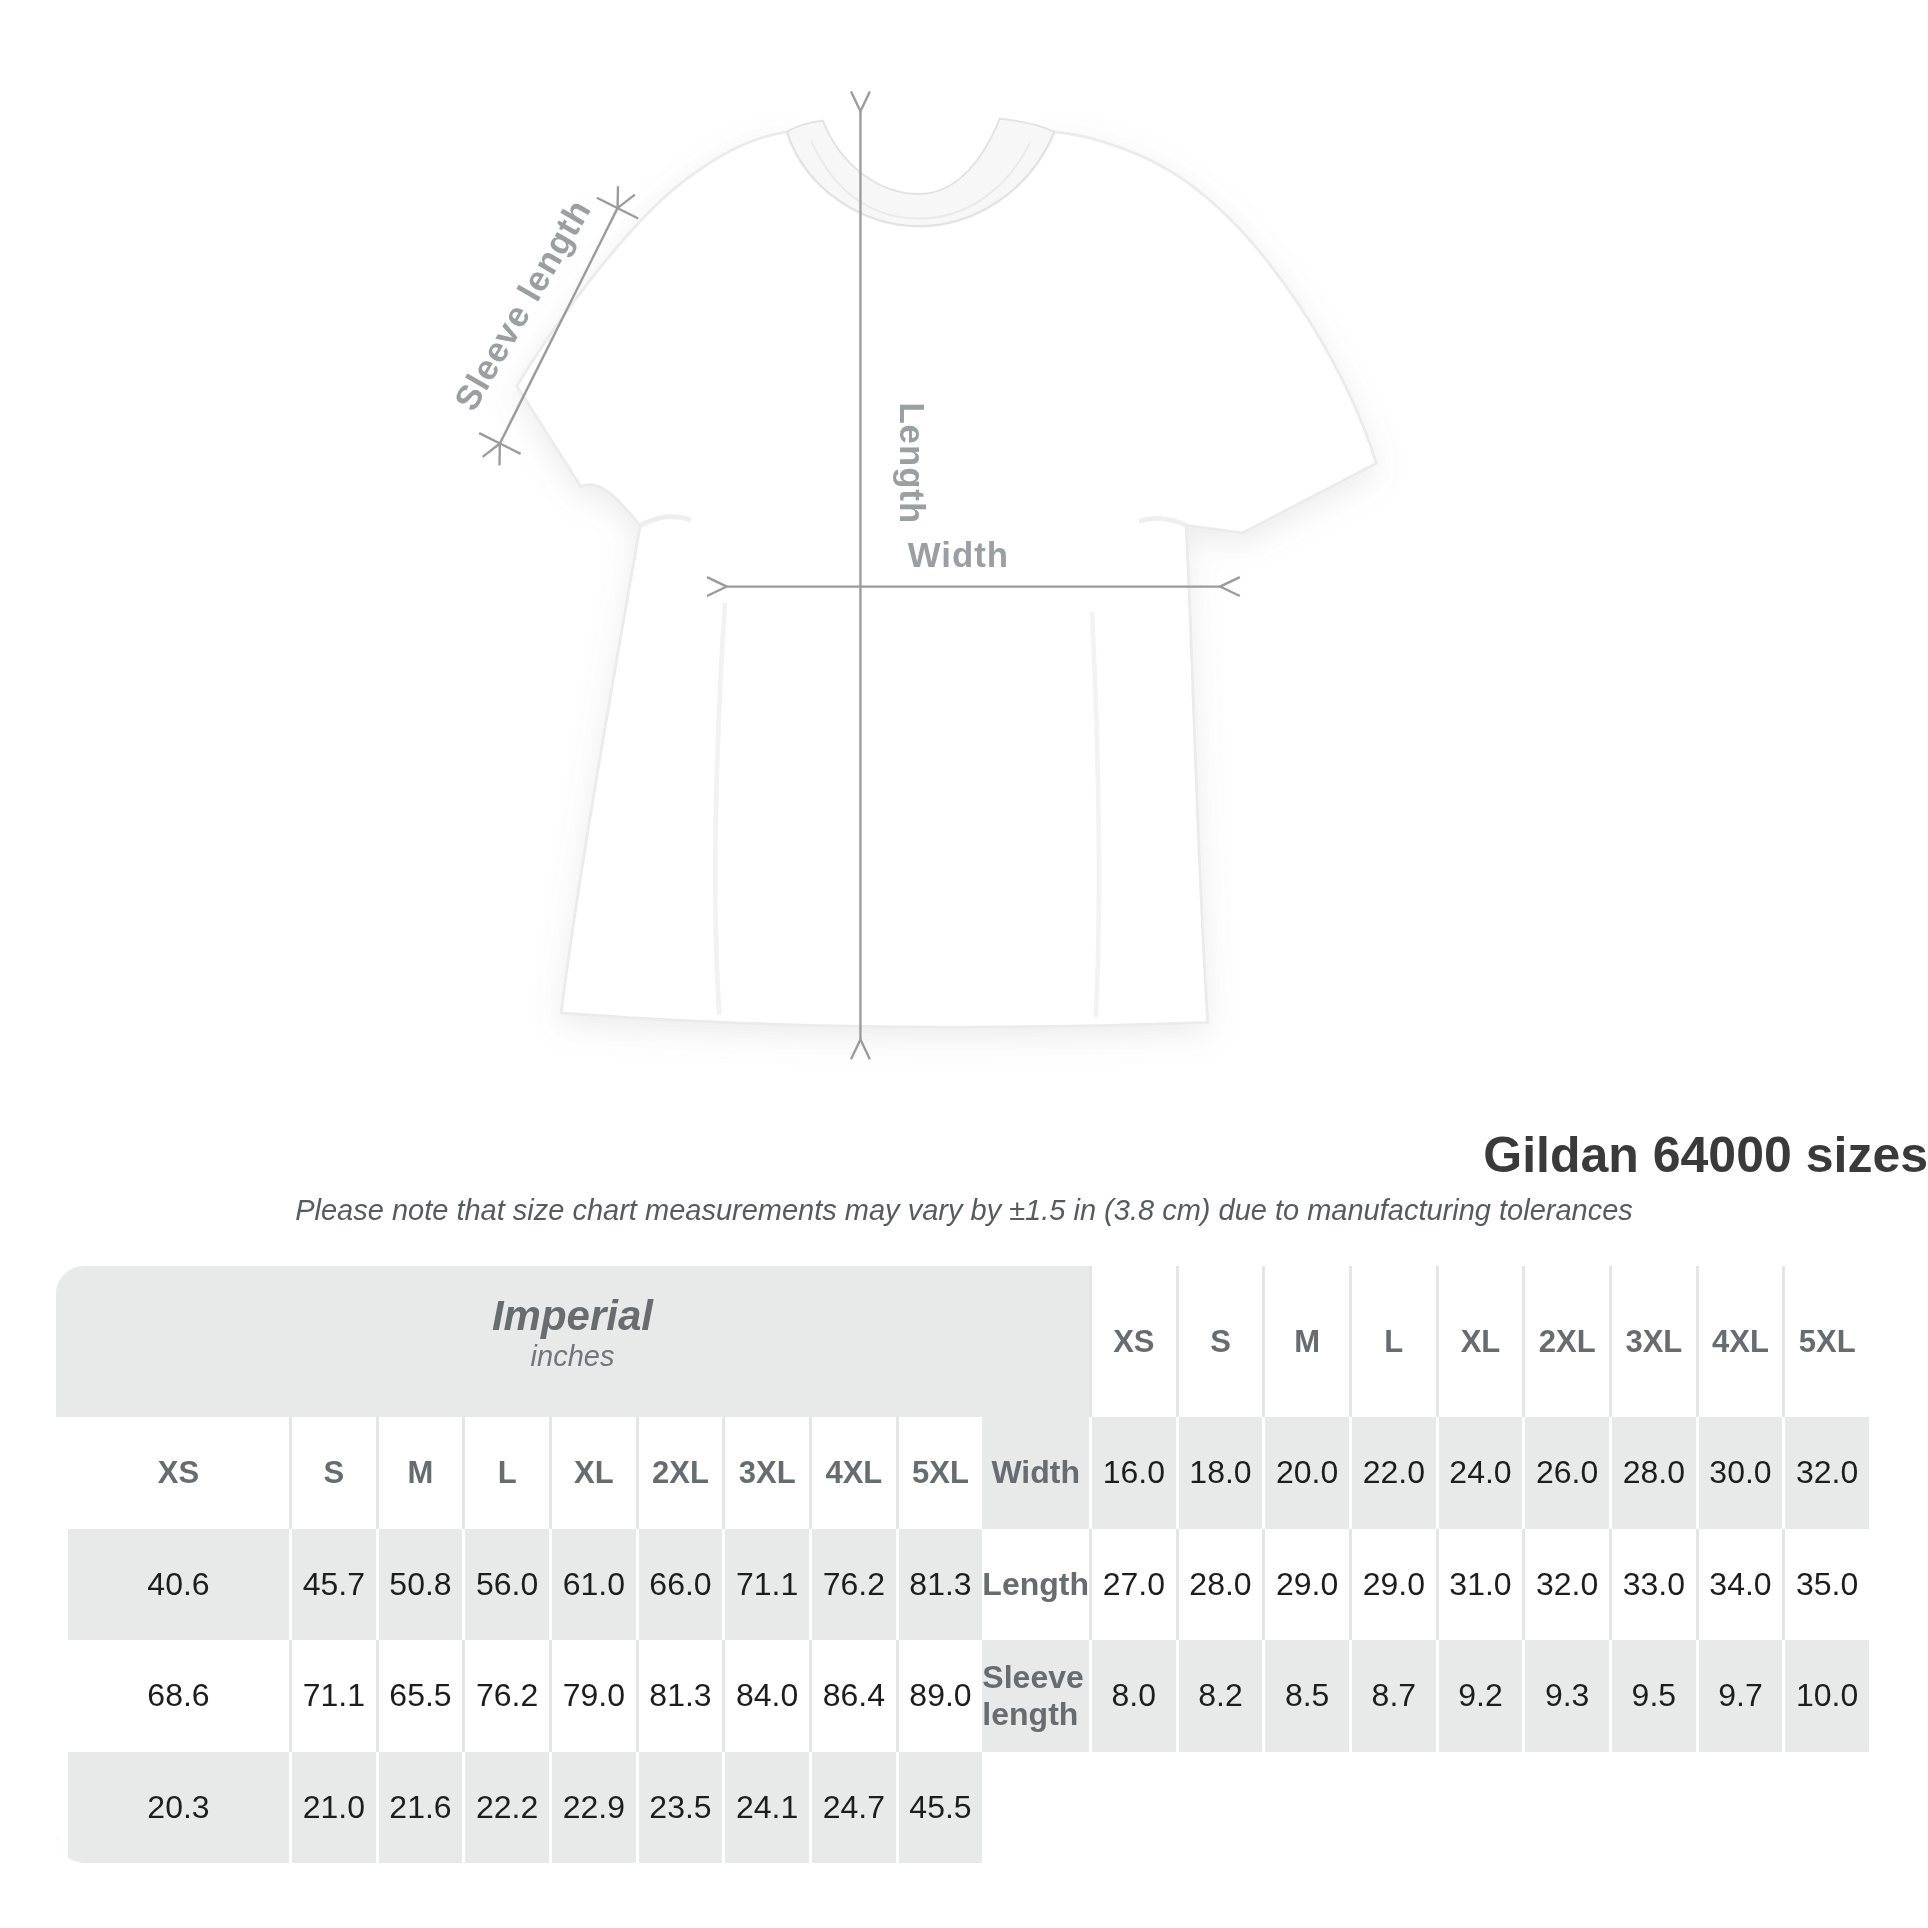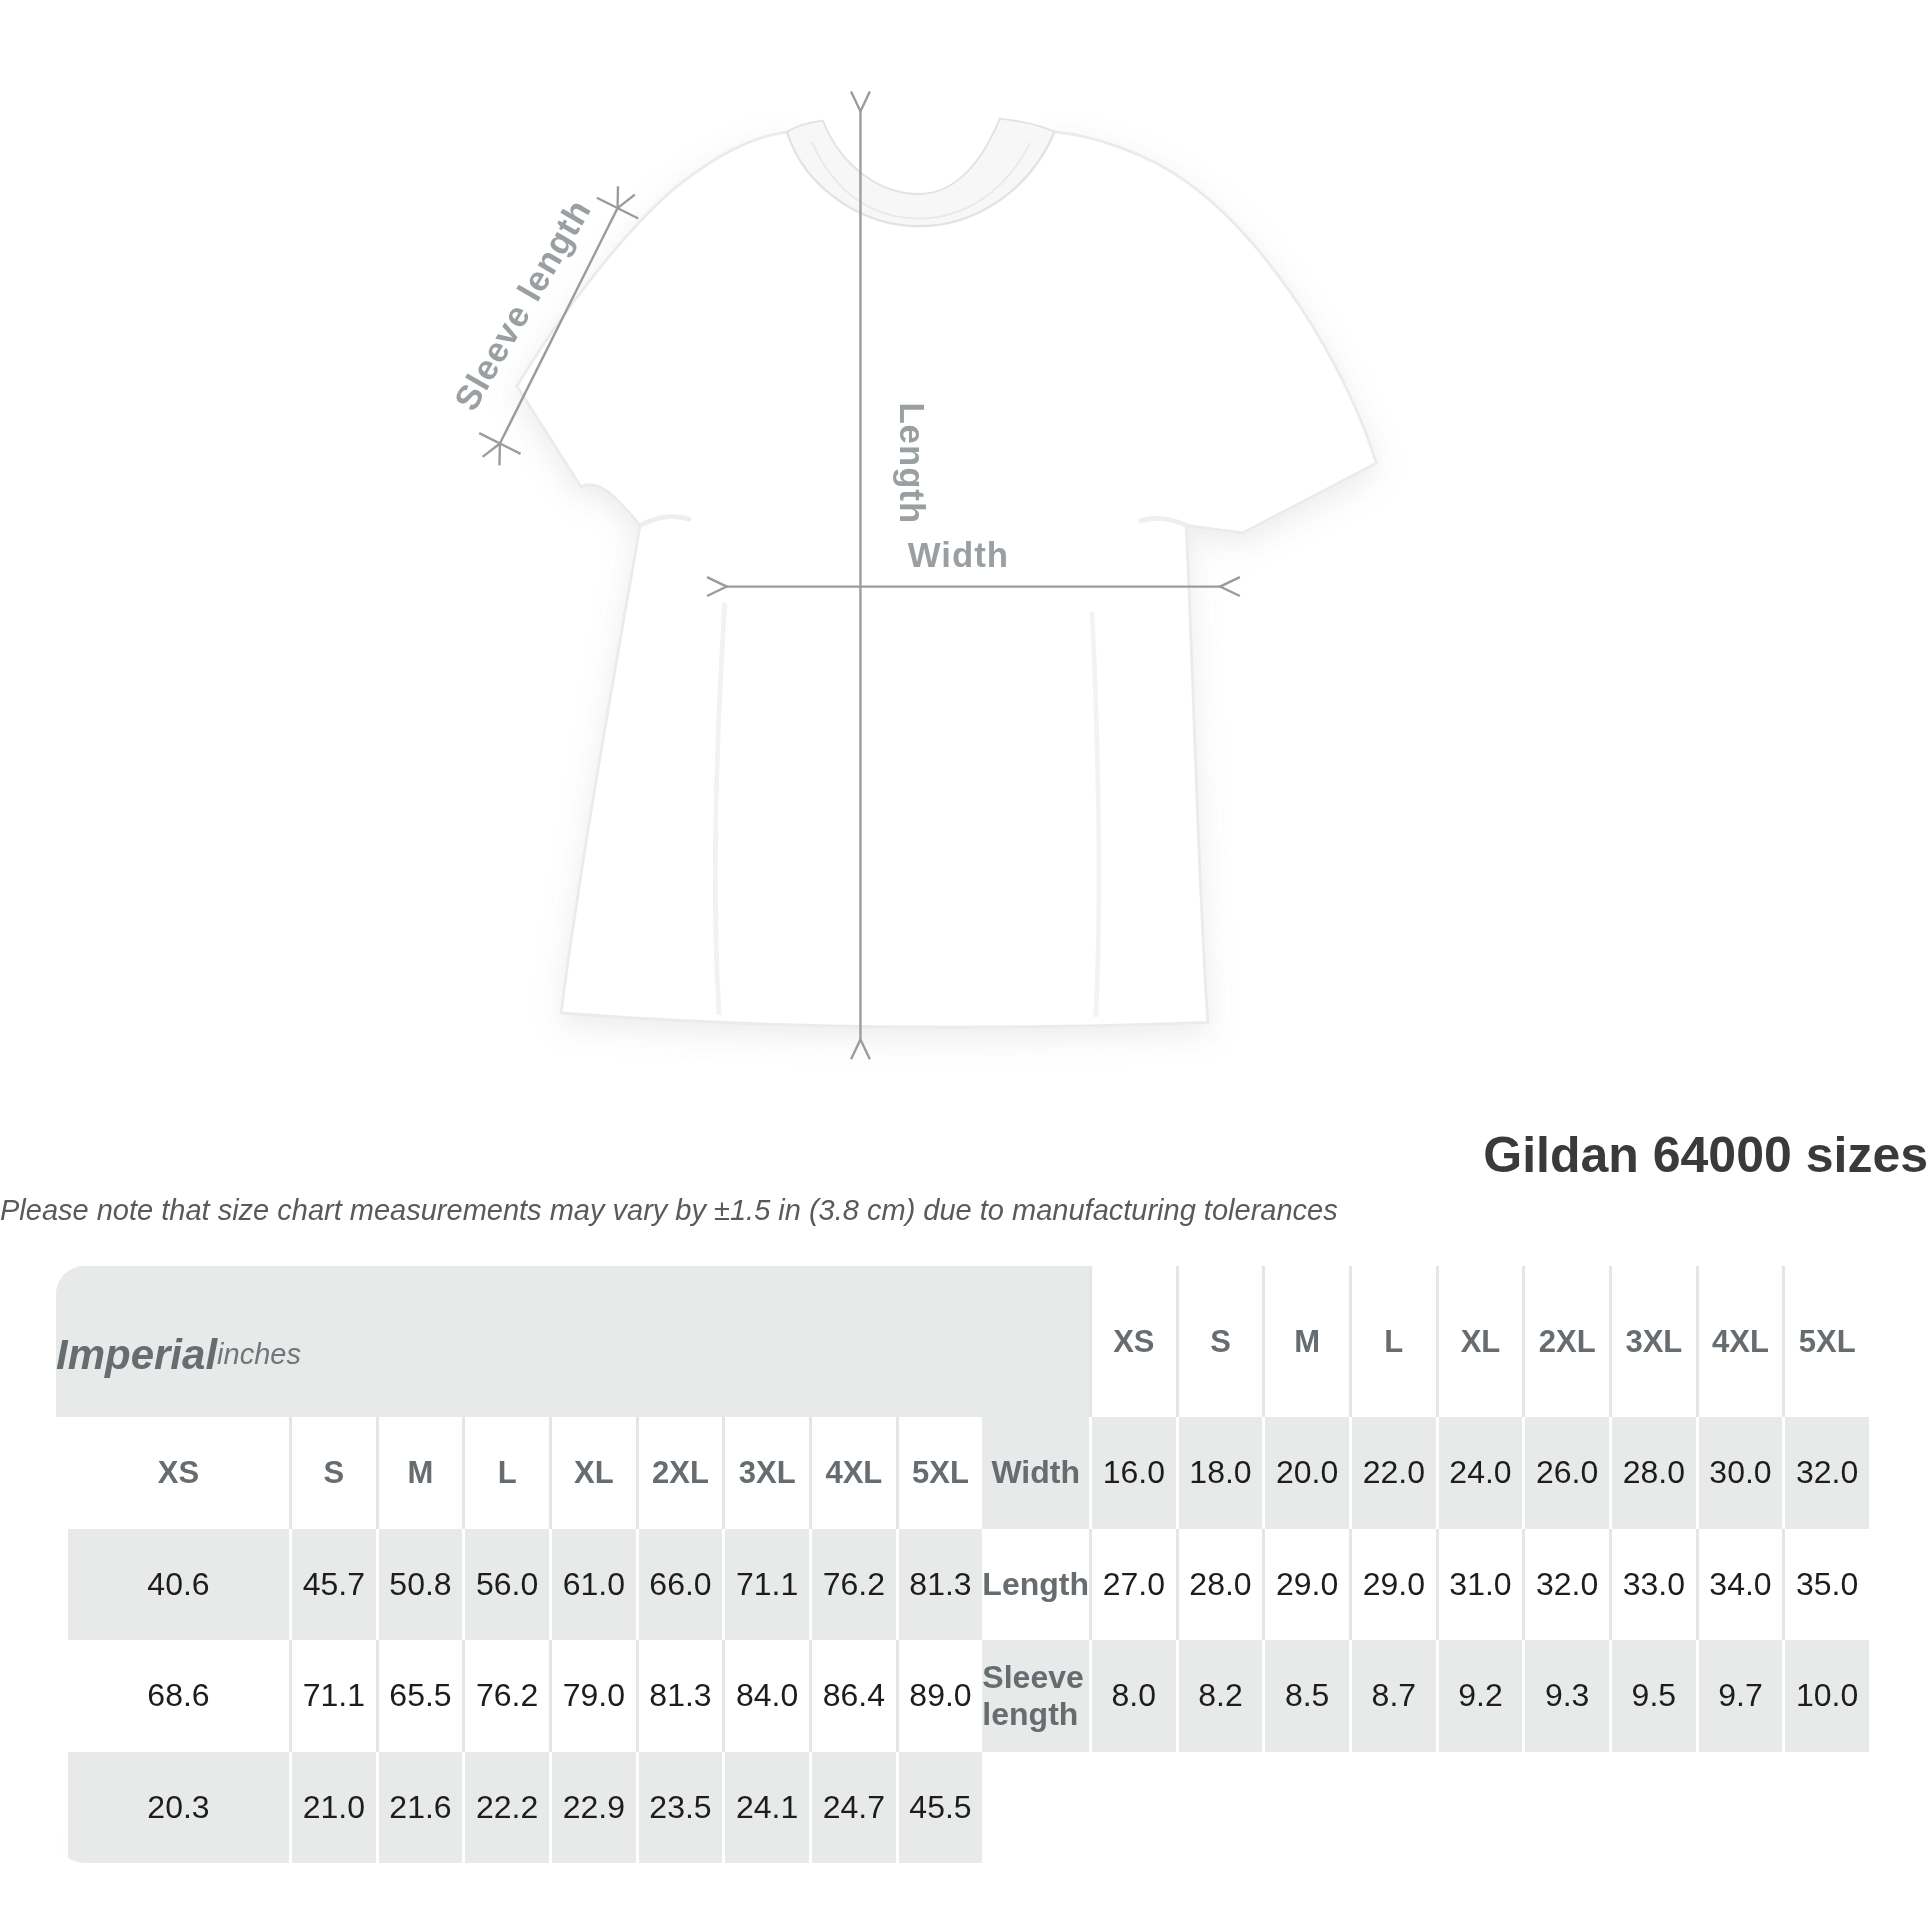--- a/index.html
+++ b/index.html
@@ -41,20 +41,21 @@
     text-align: right;
     font-size: 50px;
     font-weight: bold;
     color: #3a3a3a;
   }
   .page-subtitle {
     position: absolute;
     left: 0;
     top: 1194px;
     width: 1928px;
+    text-align: center;
     font-size: 29px;
     font-style: italic;
     color: #575b5d;
   }
   
   .tbl {
     position: absolute;
     left: 56px;
     top: 1266px;
     width: 1813px;
@@ -62,21 +63,21 @@
     background: #ffffff;
     border-radius: 28px;
     overflow: hidden;
     display: grid;
     grid-template-columns: 233px repeat(18, 1fr);
     grid-template-rows: 151px repeat(4, 1fr);
   }
   .band {
     background: #e8e9e9;
     display: flex;
-    flex-direction: row;
+    flex-direction: column;
     align-items: center;
     justify-content: flex-start;
     padding-top: 26px;
   }
   .band.imp { grid-column: 1 / 11; }
   .band.met { grid-column: 11 / 20; }
   .unit-title {
     font-size: 42px;
     font-weight: bold;
     font-style: italic;

